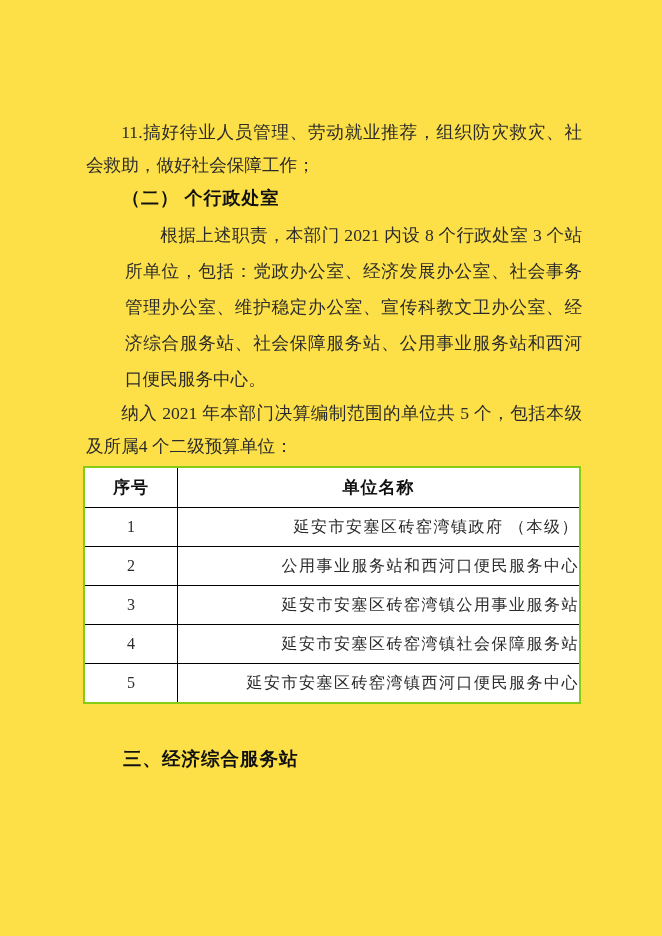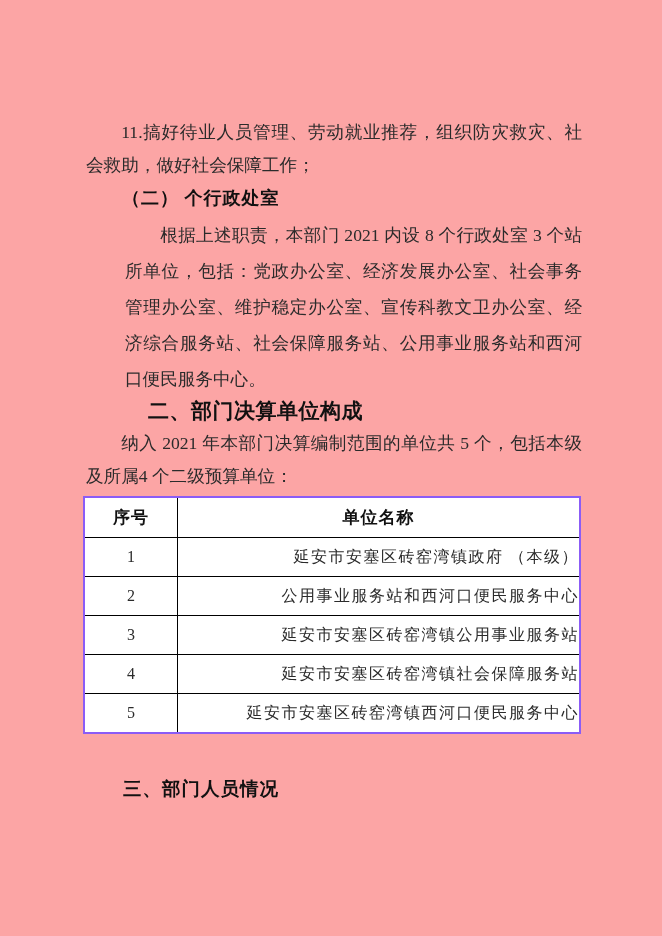--- a/index.html
+++ b/index.html
@@ -4,21 +4,21 @@
 <style>
   html, body {
     margin: 0;
     padding: 0;
     background: #ffffff;
   }
   .page {
     position: relative;
     width: 662px;
     height: 936px;
-    background: #fca5a5;
+    background: #fde047;
     overflow: hidden;
     font-family: "Liberation Serif", "DejaVu Serif", serif;
     color: #262626;
   }
   .content {
     position: absolute;
     left: 86px;
     top: 116px;
     width: 496px;
   }
@@ -65,21 +65,21 @@
     width: 498px;
     table-layout: fixed;
   }
   table.unit-table th,
   table.unit-table td {
     border: 1px solid #000000;
     padding: 0;
     background: #ffffff;
   }
   table.unit-table {
-    border: 2px solid #8b5cf6;
+    border: 2px solid #84cc16;
     padding-left: 45px;
   }
   table.unit-table th {
     height: 39px;
     font-family: "Liberation Sans", "DejaVu Sans", sans-serif;
     font-size: 17px;
     font-weight: bold;
     color: #111111;
     text-align: center;
     letter-spacing: 1px;
@@ -107,21 +107,20 @@
   <div class="content">
 
     <p class="body-par">11.搞好待业人员管理、劳动就业推荐，组织防灾救灾、社会救助，做好社会保障工作；</p>
 
 
 
     <p class="sub-heading">（二） 个行政处室</p>
 
     <p class="body-par wide">根据上述职责，本部门 2021 内设 8 个行政处室 3 个站所单位，包括：党政办公室、经济发展办公室、社会事务管理办公室、维护稳定办公室、宣传科教文卫办公室、经济综合服务站、社会保障服务站、公用事业服务站和西河口便民服务中心。</p>
 
-    <p class="section-heading">二、部门决算单位构成</p>
 
     <p class="body-par">纳入 2021 年本部门决算编制范围的单位共 5 个，包括本级及所属4 个二级预算单位：</p>
 
     <table class="unit-table">
       <thead>
         <tr>
           <th class="col-index">序号</th>
           <th class="col-name">单位名称</th>
         </tr>
       </thead>
@@ -142,16 +141,16 @@
             <td class="col-index">4</td>
             <td class="col-name">延安市安塞区砖窑湾镇社会保障服务站</td>
           </tr>
           <tr>
             <td class="col-index">5</td>
             <td class="col-name">延安市安塞区砖窑湾镇西河口便民服务中心</td>
           </tr>
         </tbody>
     </table>
 
-    <p class="section-heading three">三、部门人员情况</p>
+    <p class="section-heading three">三、经济综合服务站</p>
 
   </div>
 </div>
 
 </body></html>

